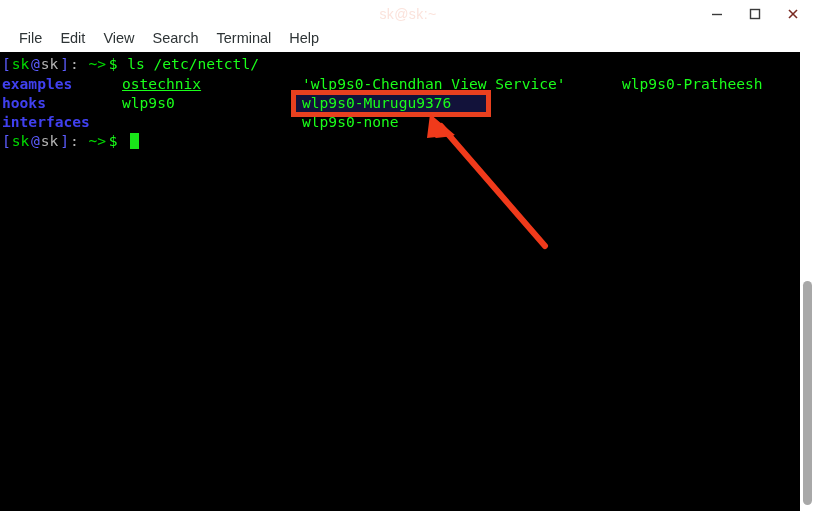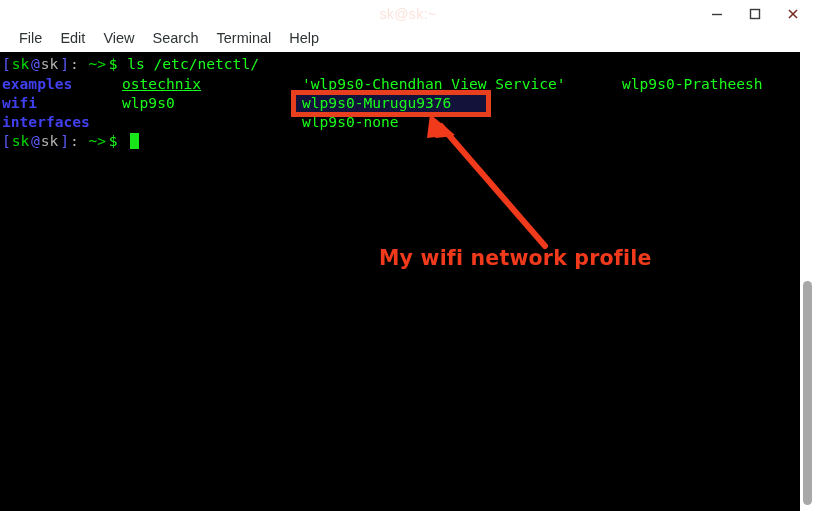--- a/index.html
+++ b/index.html
@@ -209,21 +209,21 @@
       <div class="cell c-green" style="left:9.7px;  top:0px;">sk</div>
       <div class="cell c-promptb" style="left:29.1px; top:0px;">@</div>
       <div class="cell c-white" style="left:38.8px; top:0px;">sk</div>
       <div class="cell c-promptb" style="left:58.2px; top:0px;">]</div>
       <div class="cell c-white" style="left:67.9px; top:0px;">:</div>
       <div class="cell c-green" style="left:77.6px; top:0px;"> ~&gt;</div>
       <div class="cell c-brgreen" style="left:106.7px; top:0px;">$</div>
       <div class="cell c-brgreen" style="left:116.4px; top:0px;text-align:center;"> ls /etc/netctl/</div>
 
       <div class="cell c-blue" style="left:0px; top:20px;">examples</div>
-      <div class="cell c-blue" style="left:0px; top:39px;">wifi</div>
+      <div class="cell c-blue" style="left:0px; top:39px;">hooks</div>
       <div class="cell c-blue" style="left:0px; top:58px;">interfaces</div>
 
       <div class="cell c-brgreen" style="left:120px; top:20px;text-decoration:underline;">ostechnix</div>
       <div class="cell c-brgreen" style="left:120px; top:39px;">wlp9s0</div>
 
       <div class="cell c-brgreen" style="left:300px; top:20px;">'wlp9s0-Chendhan View Service'</div>
       <div class="cell c-brgreen" style="left:300px; top:39px;text-align:right;">wlp9s0-Murugu9376</div>
       <div class="cell c-brgreen" style="left:300px; top:58px;">wlp9s0-none</div>
 
       <div class="cell c-brgreen" style="left:620px; top:20px;">wlp9s0-Pratheesh</div>
@@ -241,21 +241,20 @@
       <div class="annot-box" style="left:289px; top:36px; width:200px; height:27px;"></div>
 
       <svg class="annot-svg" viewBox="0 0 800 459">
         <g>
           <line x1="543" y1="192" x2="439" y2="72" stroke="#f03a1b" stroke-width="6" stroke-linecap="round"></line>
           <polygon points="428,60 452,82 434,84 429,80" fill="#f03a1b"></polygon>
           <polygon points="428,60 453,81 425,84" fill="#f03a1b"></polygon>
         </g>
       </svg>
 
-      <div class="annot-label" style="left:377px; top:192px;">My wifi network profile</div>
 
     </div>
   </div>
 
   <div class="scrollbar-track"></div>
   <div class="scrollbar-thumb"></div>
 
 </div>
 
 </body></html>

